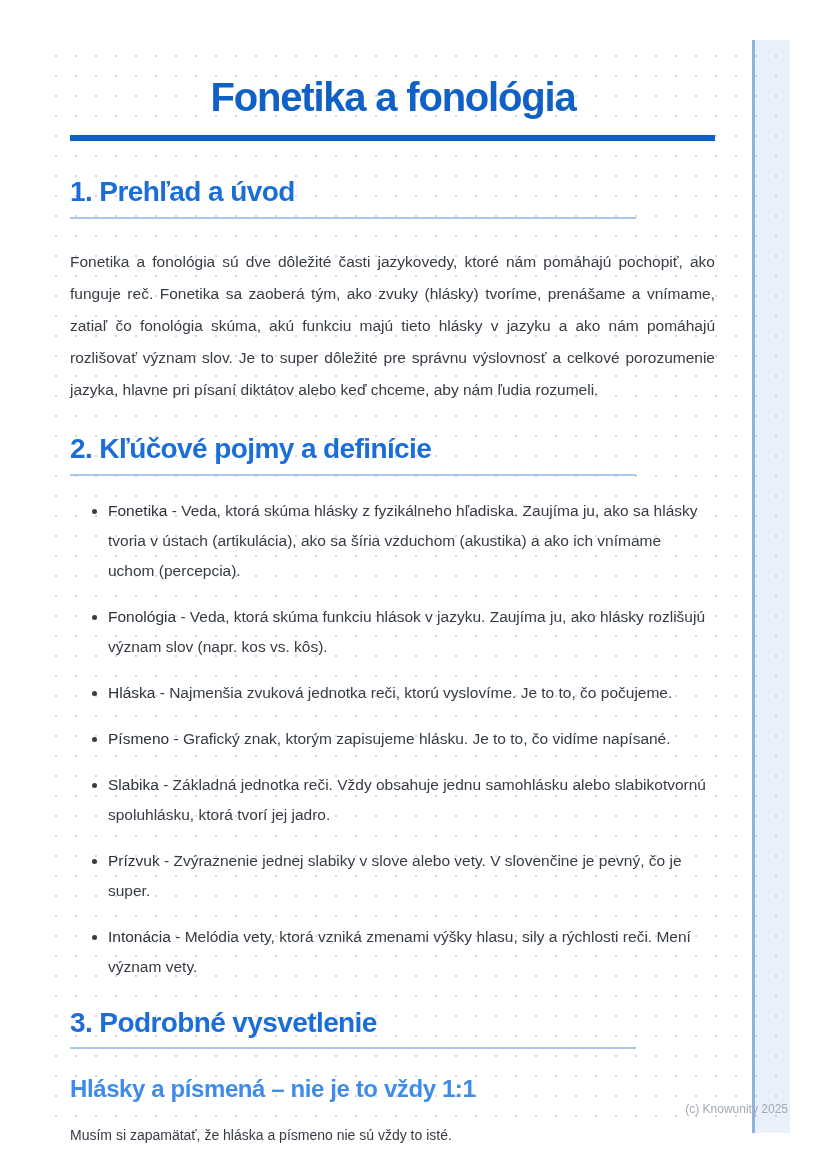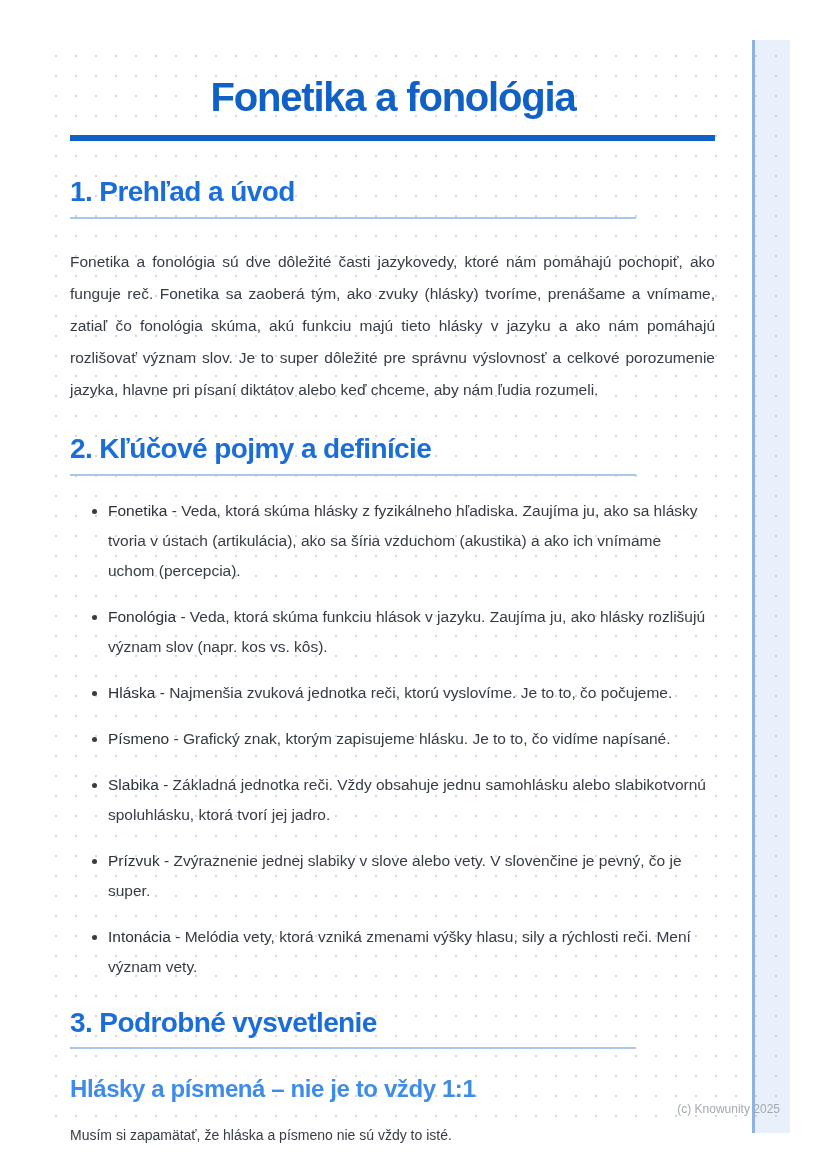--- a/index.html
+++ b/index.html
@@ -96,21 +96,21 @@
     margin-top:17px;
     width:645px;
     font-size:14px;
     line-height:30px;
     color:#363c45;
     text-align:left;
   }
   .footer-credit {
     position:absolute;
     top:1102px;
-    right:48px;
+    right:40px;
     font-size:12px;
     color:#a3a9b2;
     z-index:5;
   }
 </style>
 </head>
 <body>
 
 <div class="paper">
   <div class="margin-strip"></div>

